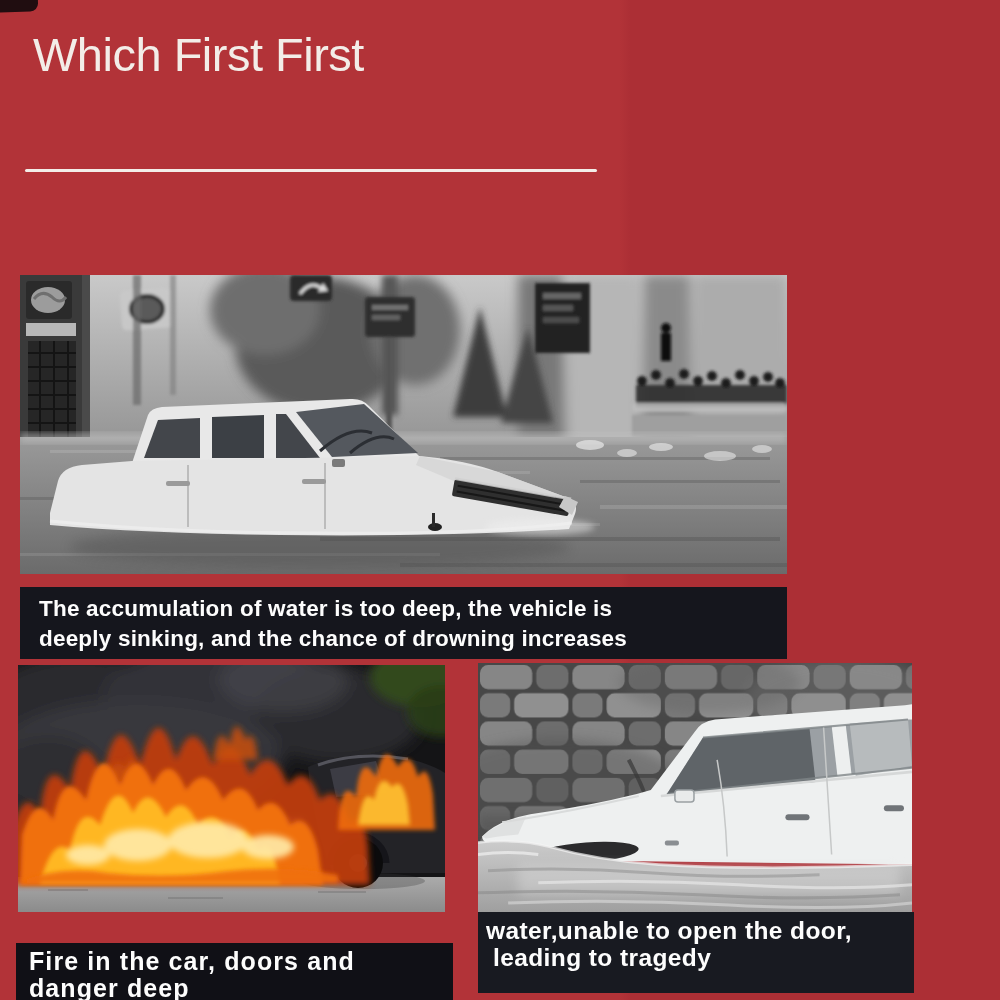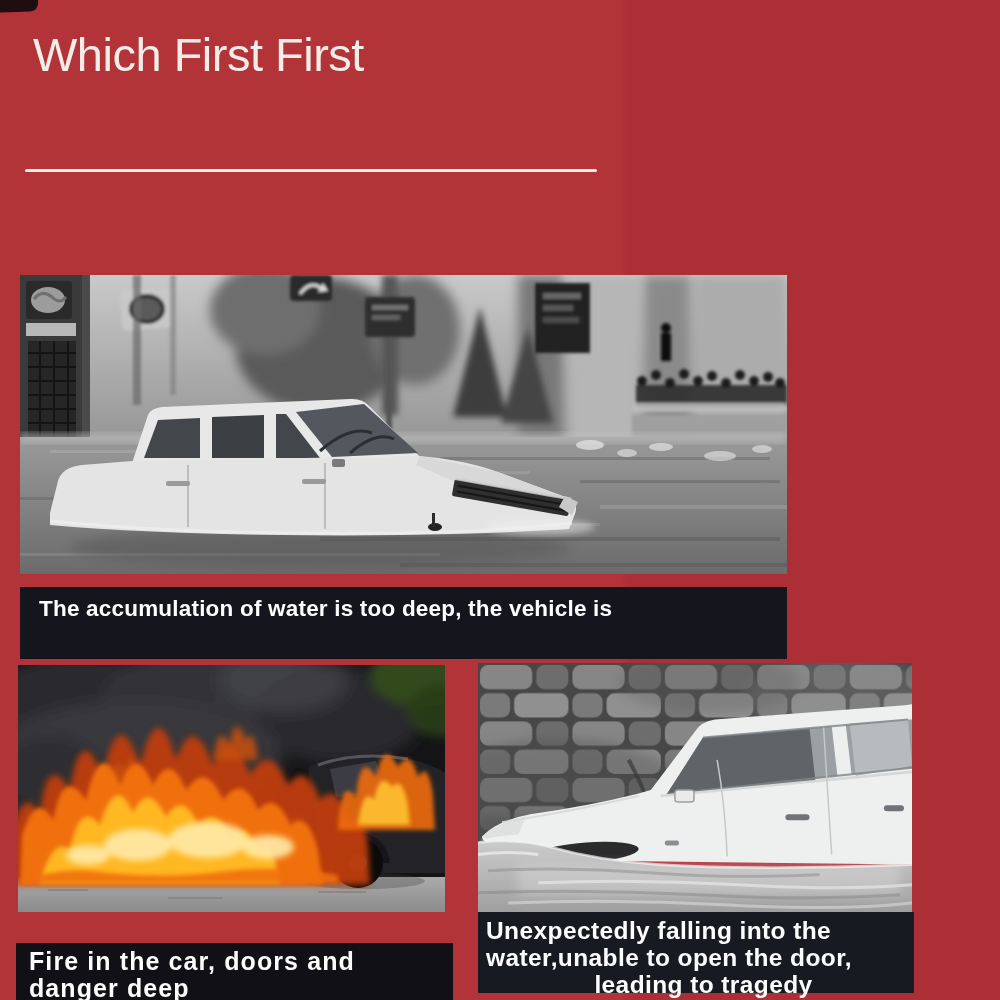--- a/index.html
+++ b/index.html
@@ -35,21 +35,21 @@
     background:#101016;
     margin-top:31px;
   }
   .caption-sink{
     left:478px;top:912px;width:436px;height:81px;
     padding:5px 0 0 8px;box-sizing:border-box;
     font-size:24.5px;line-height:27px;font-weight:700;letter-spacing:0.4px;
     background:#181a21;
   }
   .caption .line{white-space:nowrap;overflow:visible;}
-  .caption-sink .line3{padding-left:7px;text-align:center;}
+  .caption-sink .line3{padding-left:7px;}
   .corner-artifact{
     left:-8px;top:-5px;width:46px;height:17px;background:#200d10;
     border-radius:0 0 8px 2px;transform:rotate(-2deg);
   }
   .flood-photo{left:20px;top:275px;width:767px;height:299px;}
   .fire-photo{left:18px;top:665px;width:427px;height:247px;}
   .sink-photo{left:478px;top:663px;width:434px;height:249px;}
 </style>
 </head>
 <body>
@@ -203,20 +203,21 @@
         <path d="M 30 246 Q 150 258 300 258 Q 450 260 552 248" stroke="#f2f2f2" stroke-width="3" fill="none" opacity="0.6"></path>
         <ellipse cx="520" cy="252" rx="55" ry="8" fill="#f0f0f0" opacity="0.5" filter="url(#b3)"></ellipse>
         <ellipse cx="415" cy="252" rx="7" ry="4" fill="#222222"></ellipse>
         <rect x="412" y="238" width="3" height="14" fill="#2a2a2a"></rect>
       </g>
     </svg>
   </div>
 
   <div class="abs caption caption-flood">
     <div class="line">The accumulation of water is too deep, the vehicle is</div>
+    <div class="line">deeply sinking, and the chance of drowning increases</div>
   </div>
 
   <div class="abs photo fire-photo">
     <svg viewBox="0 0 427 247" preserveAspectRatio="none" role="img" aria-label="Car engulfed in orange flames and black smoke on a gray road">
       <defs>
         <linearGradient id="p2road" x1="0" y1="0" x2="0" y2="1">
           <stop offset="0" stop-color="#ababab"></stop>
             <stop offset="1" stop-color="#8b8b8b"></stop>
         </linearGradient>
         <filter id="fb8" x="-30%" y="-30%" width="160%" height="160%">
@@ -359,18 +360,17 @@
           <path d="M 0 228 Q 110 224 220 230 T 420 230" stroke="#848484" stroke-width="3" fill="none" opacity="0.55"></path>
           <path d="M 30 238 Q 140 234 250 240 T 432 238" stroke="#e9e9e9" stroke-width="3" fill="none" opacity="0.55"></path>
           <path d="M 0 190 Q 30 186 60 190" stroke="#f2f2f2" stroke-width="3" fill="none" opacity="0.8"></path>
         </g>
         <path d="M 0 178 Q 40 174 70 182 Q 120 196 180 200 Q 280 206 432 200" stroke="#f4f4f4" stroke-width="2.5" fill="none" opacity="0.7"></path>
       </g>
     </svg>
   </div>
 
   <div class="abs caption caption-sink">
-    <div class="line">Unexpectedly falling into the</div>
     <div class="line">water,unable to open the door,</div>
     <div class="line line3">leading to tragedy</div>
   </div>
 
 </div>
 
 </body></html>

